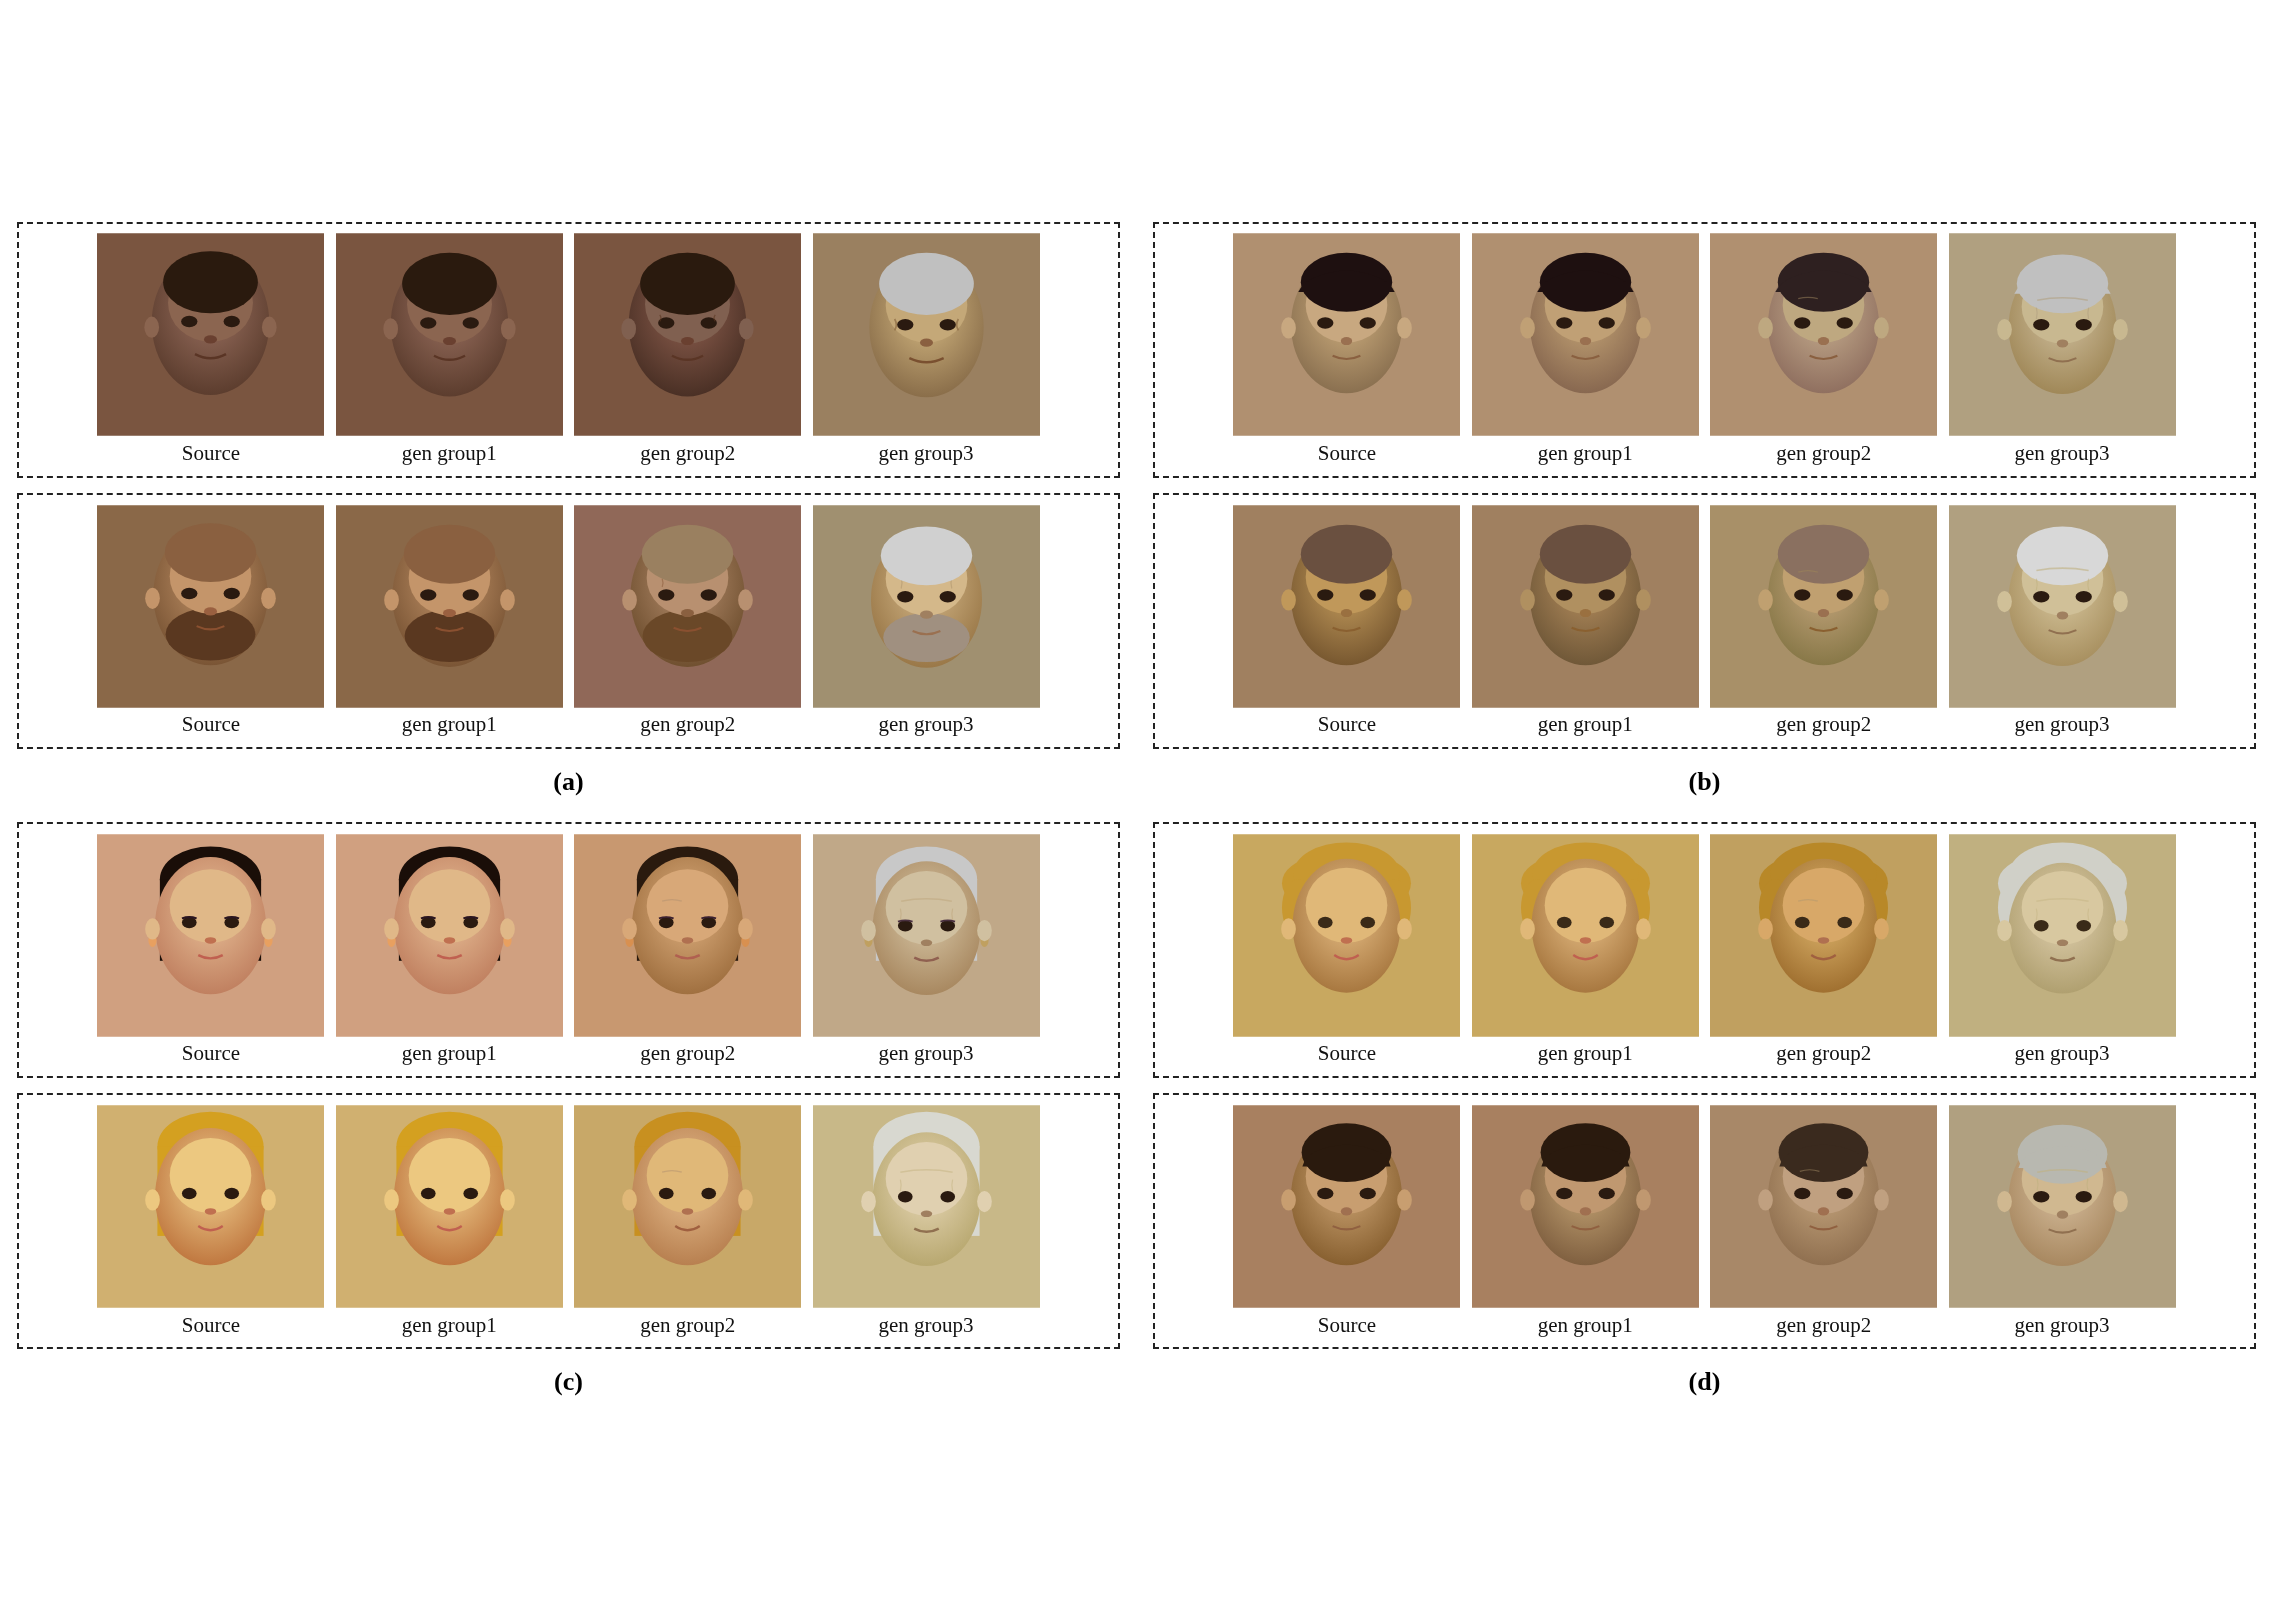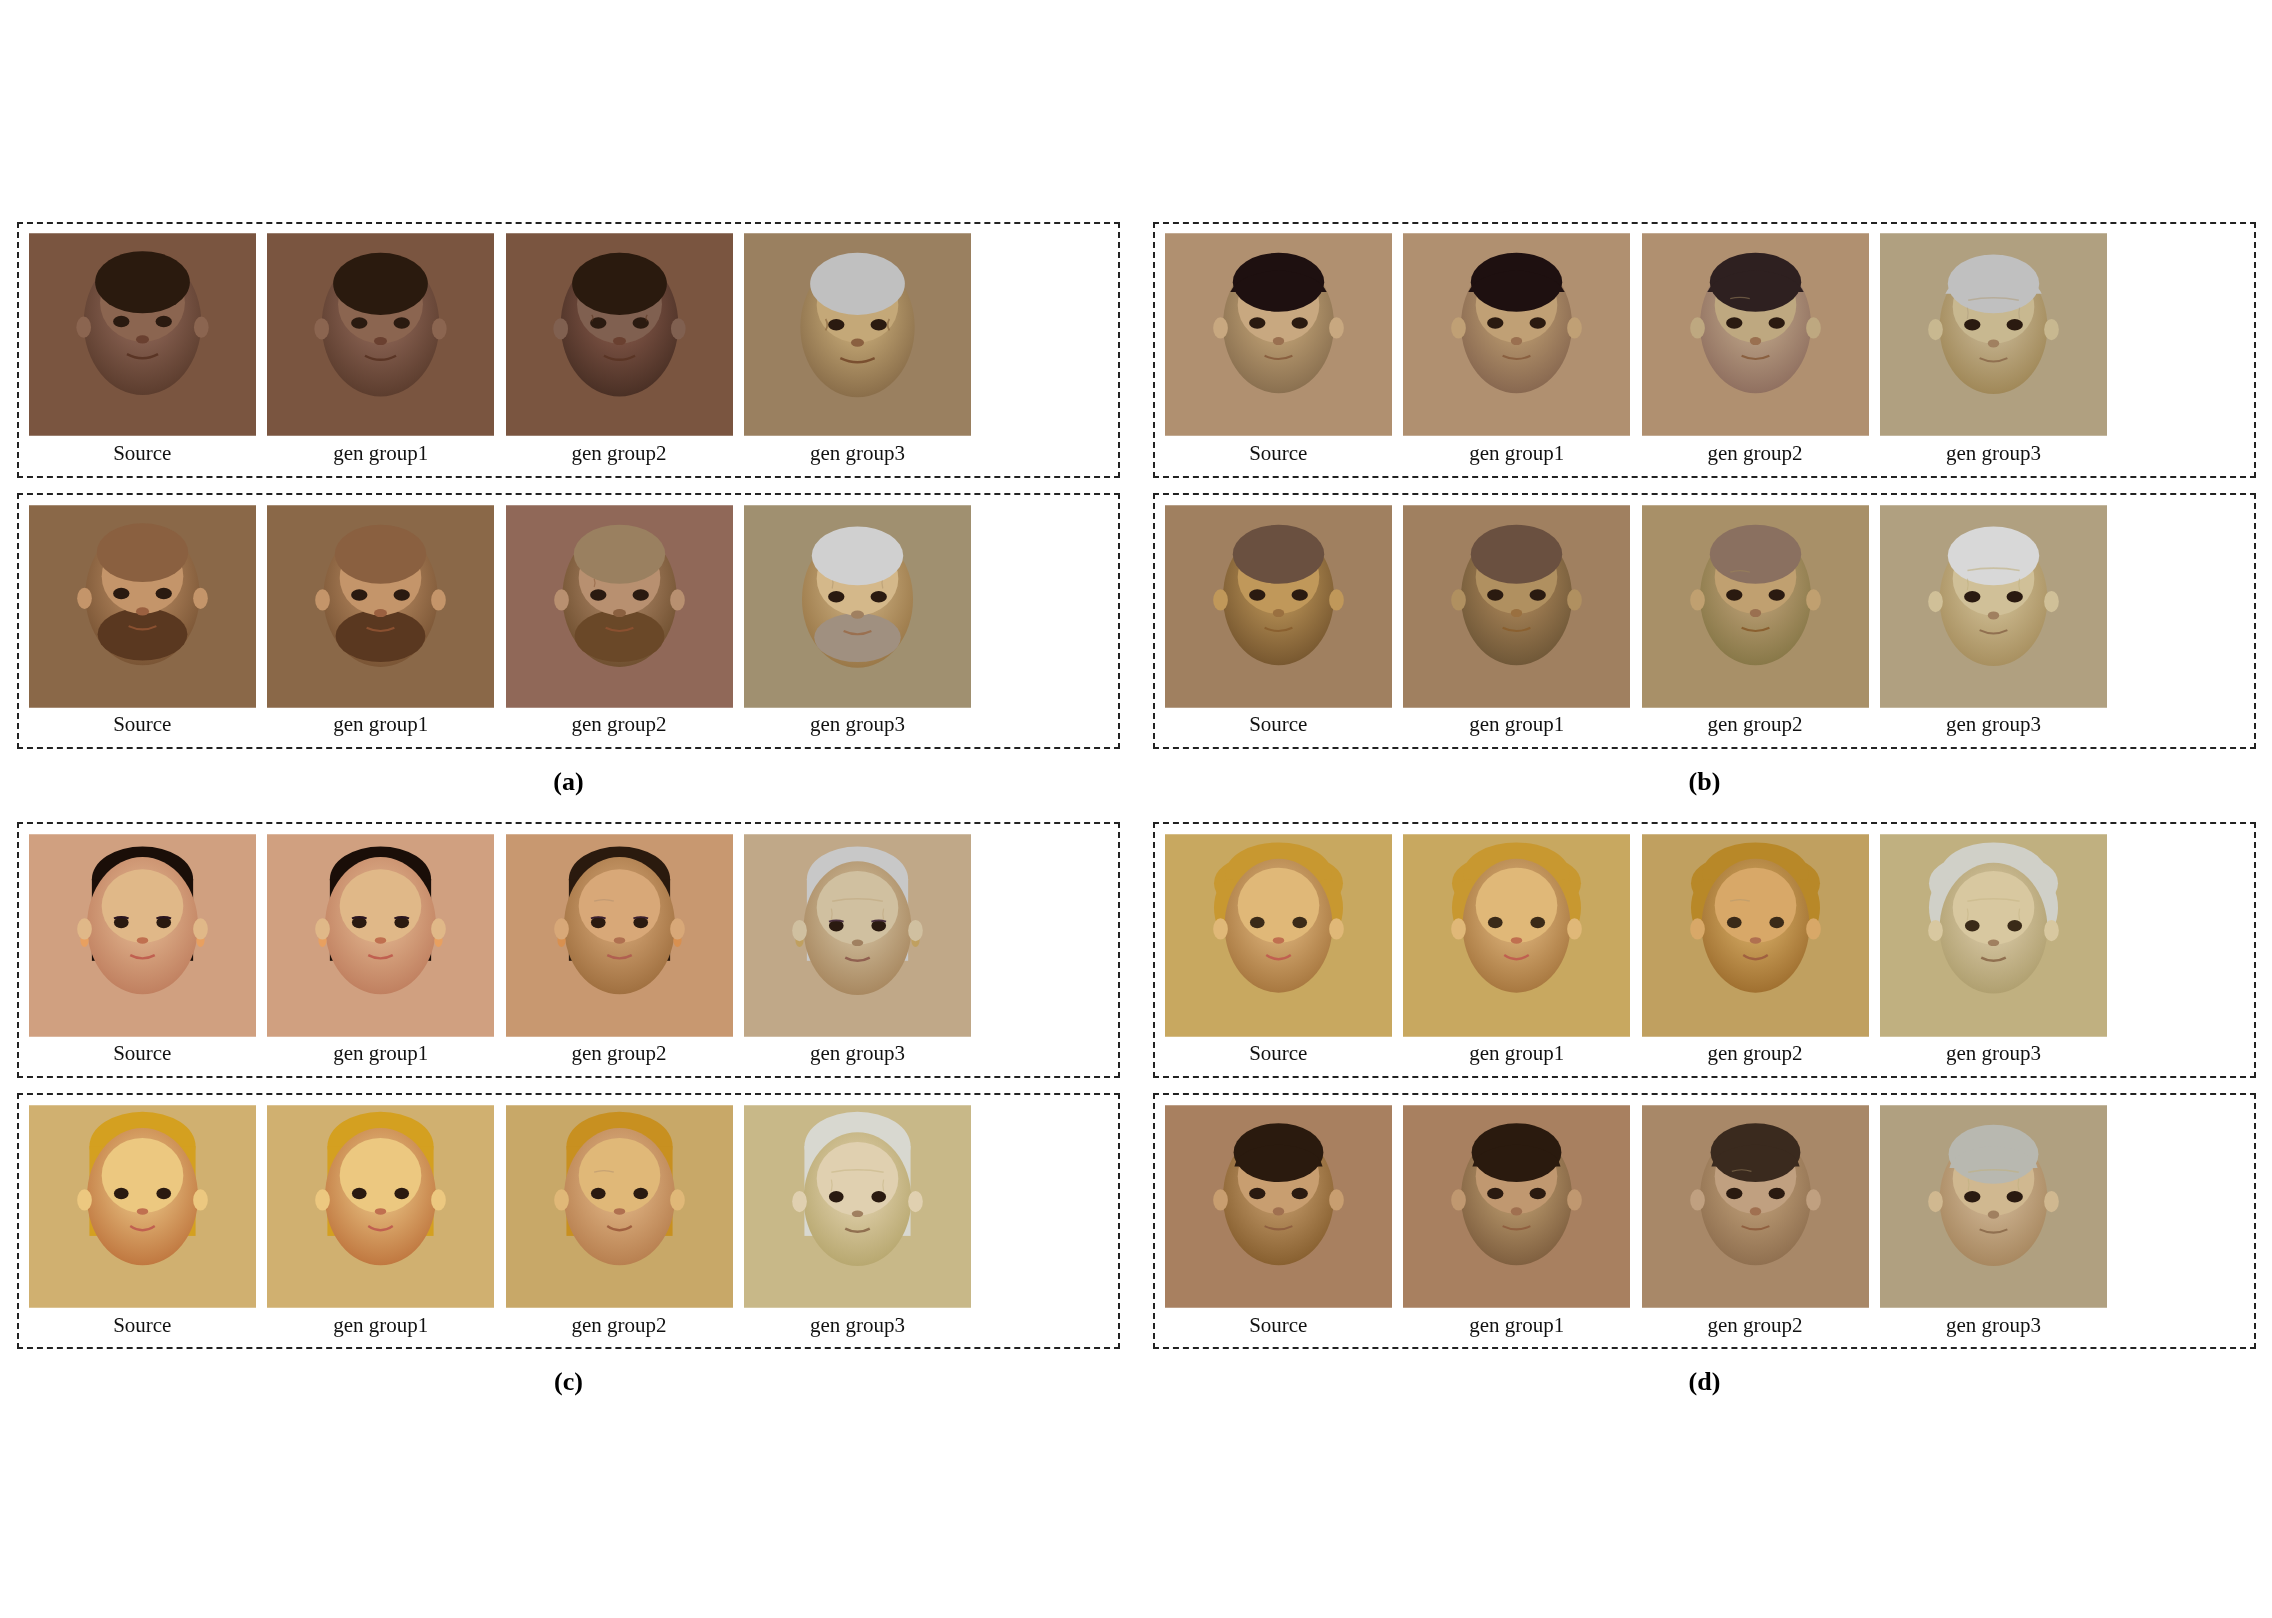--- a/index.html
+++ b/index.html
@@ -24,21 +24,21 @@
       display: flex;
       flex-direction: column;
       gap: 14.7px;
     }
     .image-group {
       border: 2.5px dashed #222;
       padding: 9.8px;
       display: flex;
       flex-direction: row;
       gap: 11.4px;
-      justify-content: flex-start;
+      justify-content: center;
       background: #fff;
     }
     .image-cell {
       display: flex;
       flex-direction: column;
       align-items: center;
       gap: 4.9px;
     }
     .caption {
       font-size: 21px;

